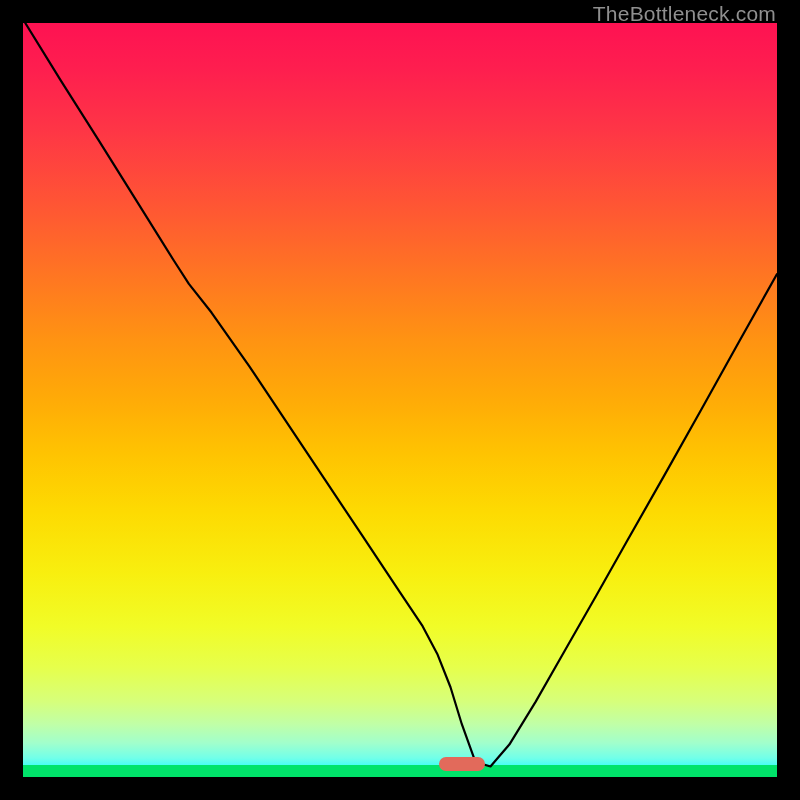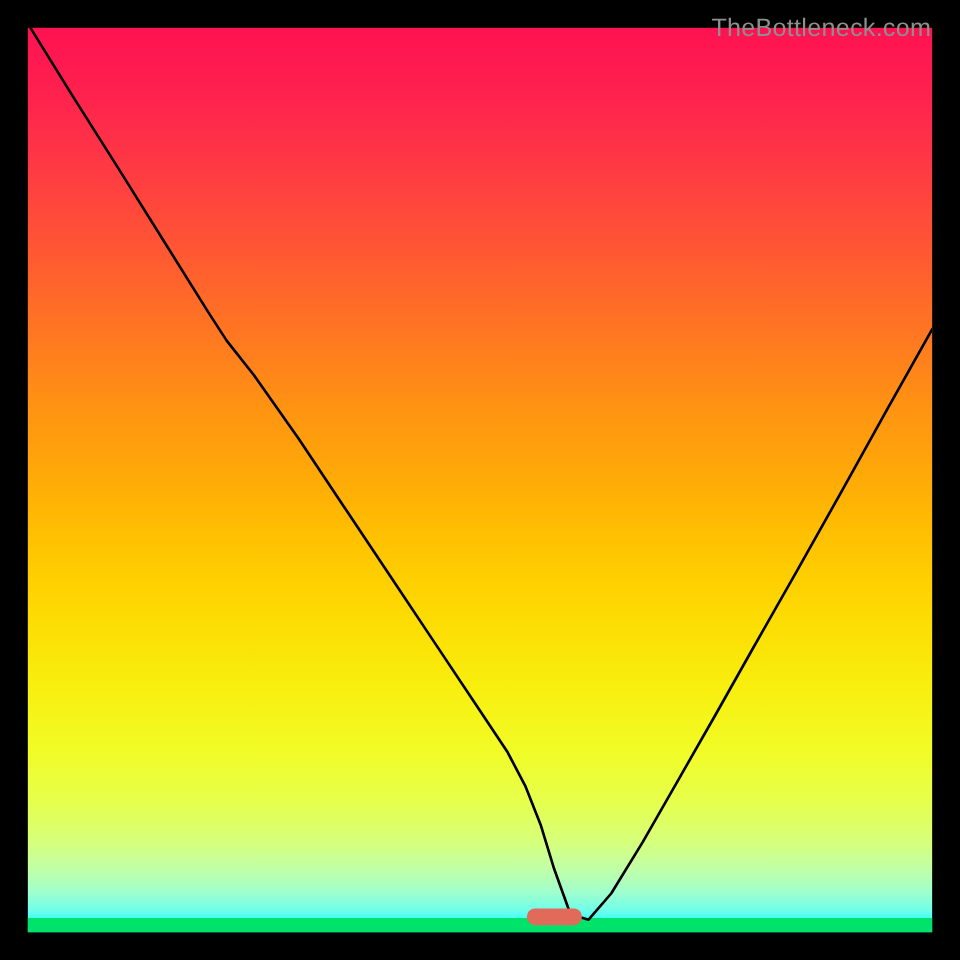--- a/index.html
+++ b/index.html
@@ -67,21 +67,21 @@
     background: #e26a5b;
   }
   .curve-svg {
     position: absolute;
     inset: 0;
     width: 100%;
     height: 100%;
   }
   .watermark {
     position: absolute;
-    top: 12px;
+    top: 2px;
     right: 24px;
     color: #8f8f8f;
     font-size: 21px;
     font-weight: 400;
     letter-spacing: 0.2px;
     user-select: none;
   }
 </style>
 </head>
 <body>

